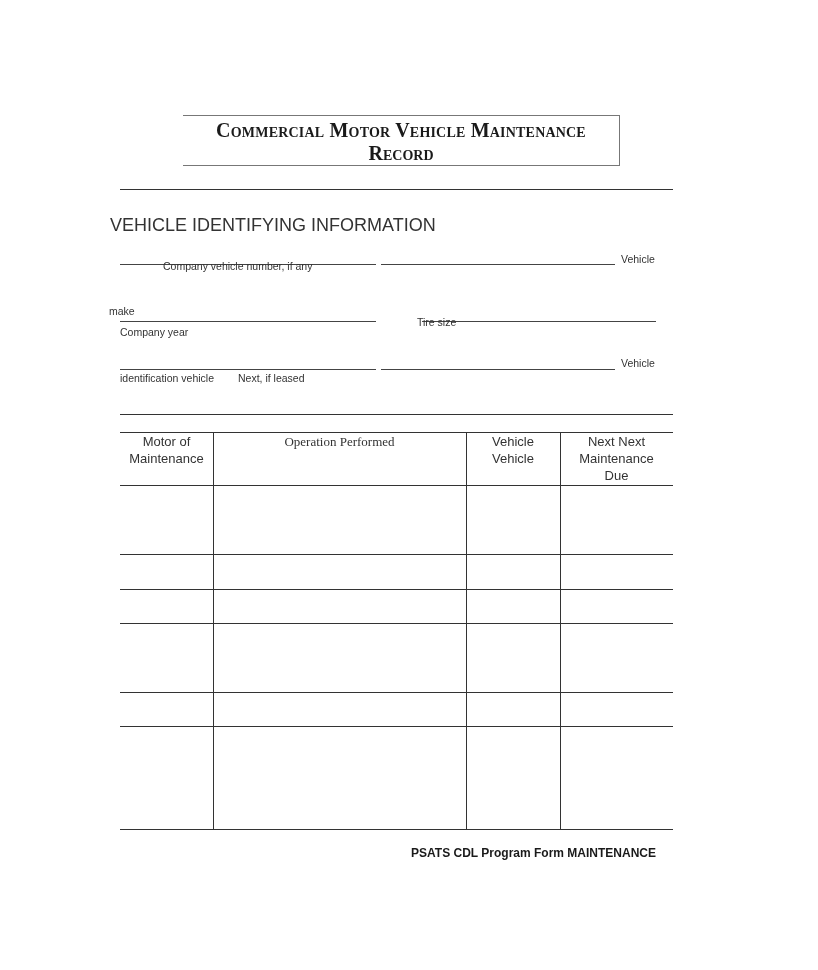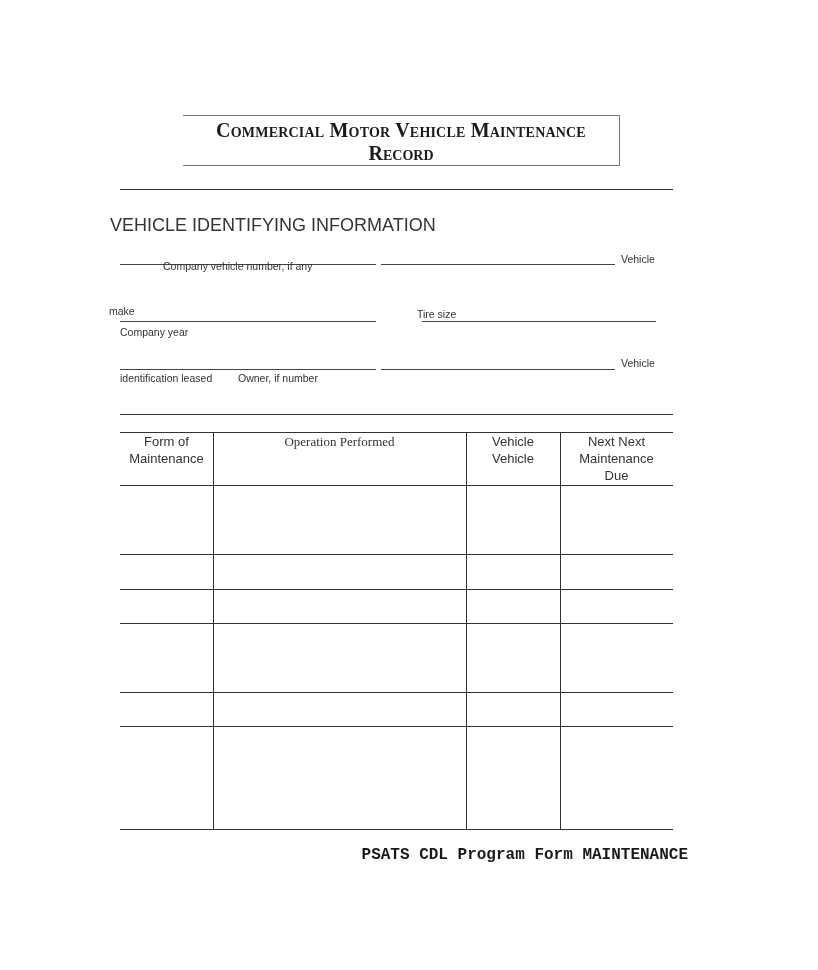--- a/index.html
+++ b/index.html
@@ -23,22 +23,22 @@
   .field-line { height: 0; border-top: 1.2px solid #444; }
 
   .table { left: 120px; top: 432px; width: 553px; }
   .tline { position: absolute; left: 0; width: 553px; height: 0; border-top: 1.3px solid #333; }
   .vline { position: absolute; width: 0; border-left: 1.3px solid #333; }
   .th {
     position: absolute; top: 1px; text-align: center;
     font-family: "Liberation Sans", sans-serif; font-size: 13px; line-height: 17px; color: #333;
   }
   .footer {
-    right: 130px; top: 846px; font-family: Liberation Mono, monospace; font-weight: bold;
-    font-size: 16px; color: #1a1a1a;
+    right: 162px; top: 846px; font-family: Liberation Sans, sans-serif; font-weight: bold;
+    font-size: 12px; color: #1a1a1a;
   }
 </style>
 </head>
 <body>
 
 <div class="abs title-box">
   <div class="title-line1">Commercial Motor Vehicle  Maintenance</div>
   <div class="title-line2">Record</div>
 </div>
 
@@ -48,47 +48,47 @@
 
 <div class="abs field-line" style="left:120px; top:264px; width:256px;"></div>
 <div class="abs field-line" style="left:381px; top:264px; width:234px;"></div>
 <div class="abs lbl" style="left:621px; top:253px;">Vehicle</div>
 <div class="abs lbl" style="left:109px; top:268px;margin-top:37px;">make</div>
 <div class="abs lbl" style="left:163px; top:260px;">Company vehicle number, if any</div>
 
 <div class="abs field-line" style="left:120px; top:321px; width:256px;"></div>
 <div class="abs field-line" style="left:422px; top:321px; width:234px;"></div>
 <div class="abs lbl" style="left:120px; top:326px;">Company year</div>
-<div class="abs lbl" style="left:417px; top:308px;text-align:right;">Tire size</div>
+<div class="abs lbl" style="left:417px; top:316px;text-align:right;">Tire size</div>
 
 <div class="abs field-line" style="left:120px; top:369px; width:256px;"></div>
 <div class="abs field-line" style="left:381px; top:369px; width:234px;"></div>
 <div class="abs lbl" style="left:621px; top:357px;">Vehicle</div>
-<div class="abs lbl" style="left:120px; top:372px;">identification leased</div>
-<div class="abs lbl" style="left:238px; top:372px;">Owner, if number</div>
+<div class="abs lbl" style="left:120px; top:372px;">identification vehicle</div>
+<div class="abs lbl" style="left:238px; top:372px;">Next, if leased</div>
 
 <div class="abs rule" style="left:120px; top:414px; width:553px;"></div>
 
 <div class="abs table">
 
   <div class="tline" style="top:0px;"></div>
   <div class="tline" style="top:53px;"></div>
   <div class="tline" style="top:122px;"></div>
   <div class="tline" style="top:157px;"></div>
   <div class="tline" style="top:191px;"></div>
   <div class="tline" style="top:260px;"></div>
   <div class="tline" style="top:294px;"></div>
   <div class="tline" style="top:397px;"></div>
 
   <div class="vline" style="left:93px; top:0; height:397px;"></div>
   <div class="vline" style="left:346px; top:0; height:397px;"></div>
   <div class="vline" style="left:440px; top:0; height:397px;"></div>
 
   <div class="th" style="left:0; width:93px;">
-    <div>Form of</div>
+    <div>Motor of</div>
     <div>Maintenance</div>
   </div>
   <div class="th" style="left:93px; width:253px;font-family:Liberation Serif, serif;">
     <div>Operation Performed</div>
   </div>
   <div class="th" style="left:346px; width:94px;">
     <div>Vehicle</div>
     <div>Vehicle</div>
   </div>
   <div class="th" style="left:440px; width:113px;">

